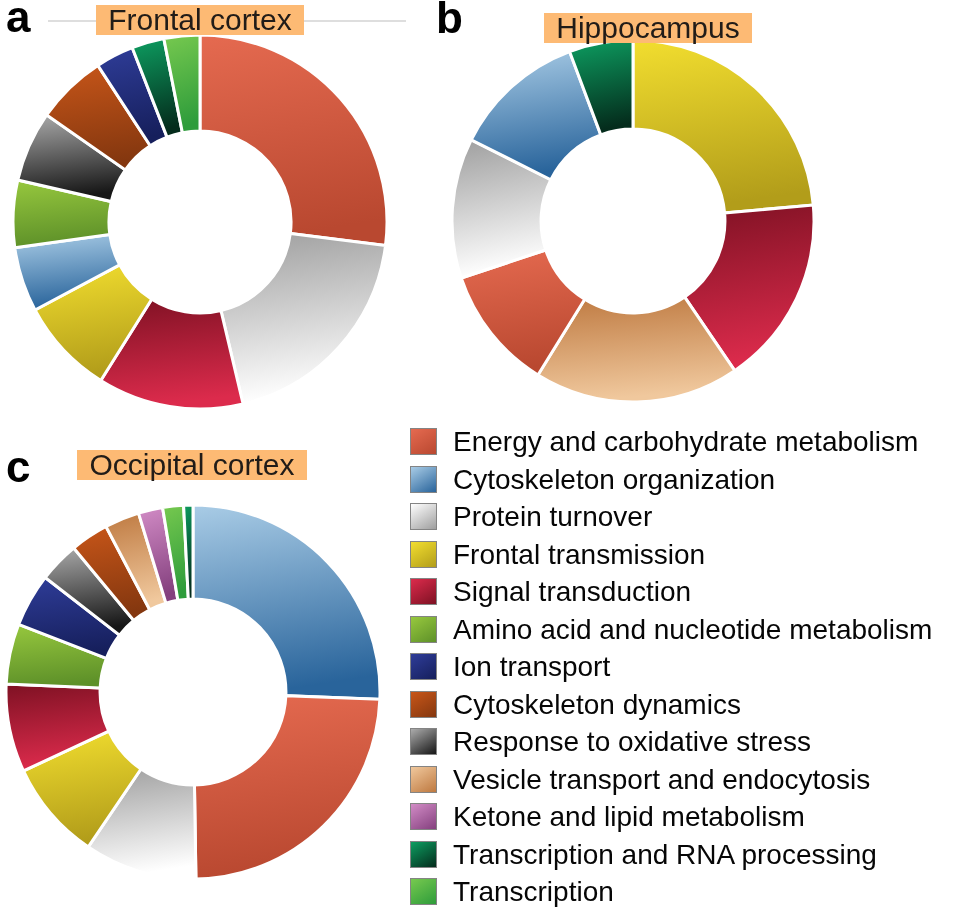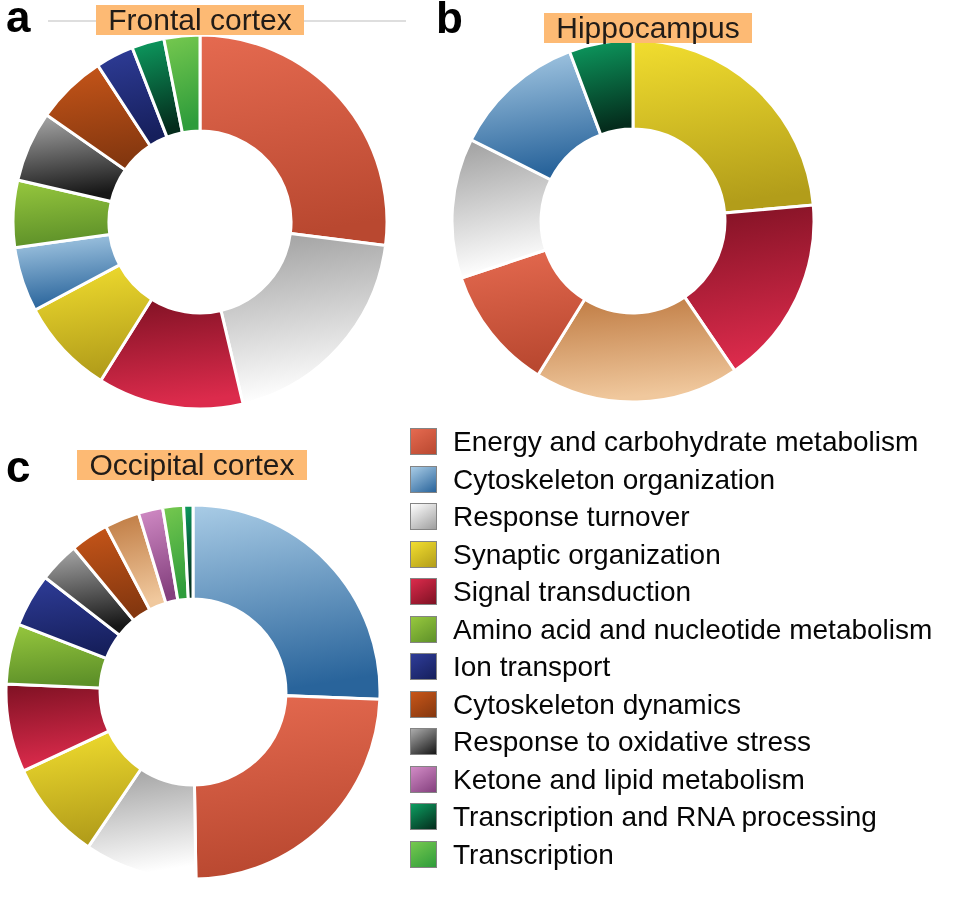--- a/index.html
+++ b/index.html
@@ -276,25 +276,25 @@
       <div class="legend-row">
         <span class="legend-swatch" style="background: linear-gradient(148deg, rgb(229, 106, 80), rgb(185, 72, 48));"></span>
         <span class="legend-label">Energy and carbohydrate metabolism</span>
       </div>
       <div class="legend-row">
         <span class="legend-swatch" style="background: linear-gradient(148deg, rgb(169, 204, 230), rgb(41, 100, 155));"></span>
         <span class="legend-label">Cytoskeleton organization</span>
       </div>
       <div class="legend-row">
         <span class="legend-swatch" style="background: linear-gradient(148deg, rgb(255, 255, 255), rgb(158, 158, 158));"></span>
-        <span class="legend-label">Response turnover</span>
+        <span class="legend-label">Protein turnover</span>
       </div>
       <div class="legend-row">
         <span class="legend-swatch" style="background: linear-gradient(148deg, rgb(242, 222, 47), rgb(178, 157, 26));"></span>
-        <span class="legend-label">Synaptic organization</span>
+        <span class="legend-label">Frontal transmission</span>
       </div>
       <div class="legend-row">
         <span class="legend-swatch" style="background: linear-gradient(148deg, rgb(220, 43, 76), rgb(126, 17, 35));"></span>
         <span class="legend-label">Signal transduction</span>
       </div>
       <div class="legend-row">
         <span class="legend-swatch" style="background: linear-gradient(148deg, rgb(151, 200, 62), rgb(94, 145, 41));"></span>
         <span class="legend-label">Amino acid and nucleotide metabolism</span>
       </div>
       <div class="legend-row">
@@ -303,20 +303,24 @@
       </div>
       <div class="legend-row">
         <span class="legend-swatch" style="background: linear-gradient(148deg, rgb(200, 86, 25), rgb(132, 55, 15));"></span>
         <span class="legend-label">Cytoskeleton dynamics</span>
       </div>
       <div class="legend-row">
         <span class="legend-swatch" style="background: linear-gradient(148deg, rgb(172, 172, 172), rgb(22, 22, 22));"></span>
         <span class="legend-label">Response to oxidative stress</span>
       </div>
       <div class="legend-row">
+        <span class="legend-swatch" style="background: linear-gradient(148deg, rgb(240, 200, 157), rgb(190, 121, 64));"></span>
+        <span class="legend-label">Vesicle transport and endocytosis</span>
+      </div>
+      <div class="legend-row">
         <span class="legend-swatch" style="background: linear-gradient(148deg, rgb(210, 140, 198), rgb(132, 64, 126));"></span>
         <span class="legend-label">Ketone and lipid metabolism</span>
       </div>
       <div class="legend-row">
         <span class="legend-swatch" style="background: linear-gradient(148deg, rgb(13, 158, 97), rgb(4, 44, 28));"></span>
         <span class="legend-label">Transcription and RNA processing</span>
       </div>
       <div class="legend-row">
         <span class="legend-swatch" style="background: linear-gradient(148deg, rgb(119, 201, 79), rgb(46, 156, 59));"></span>
         <span class="legend-label">Transcription</span>

